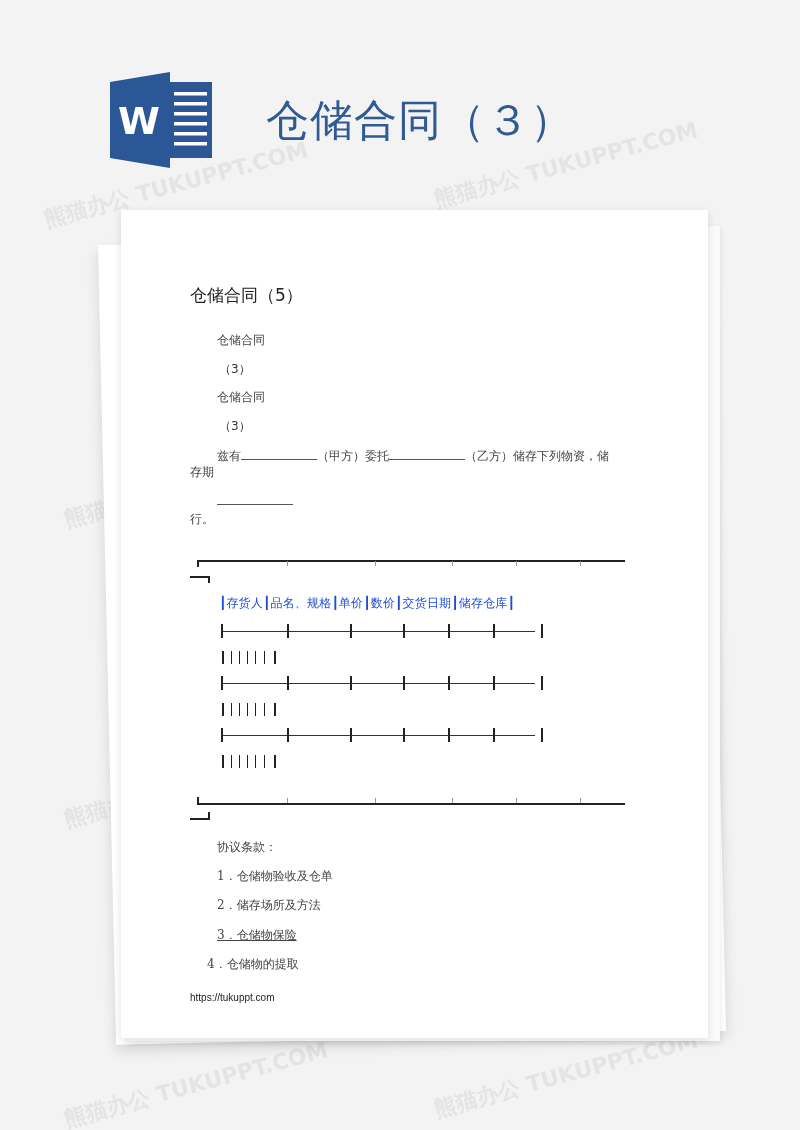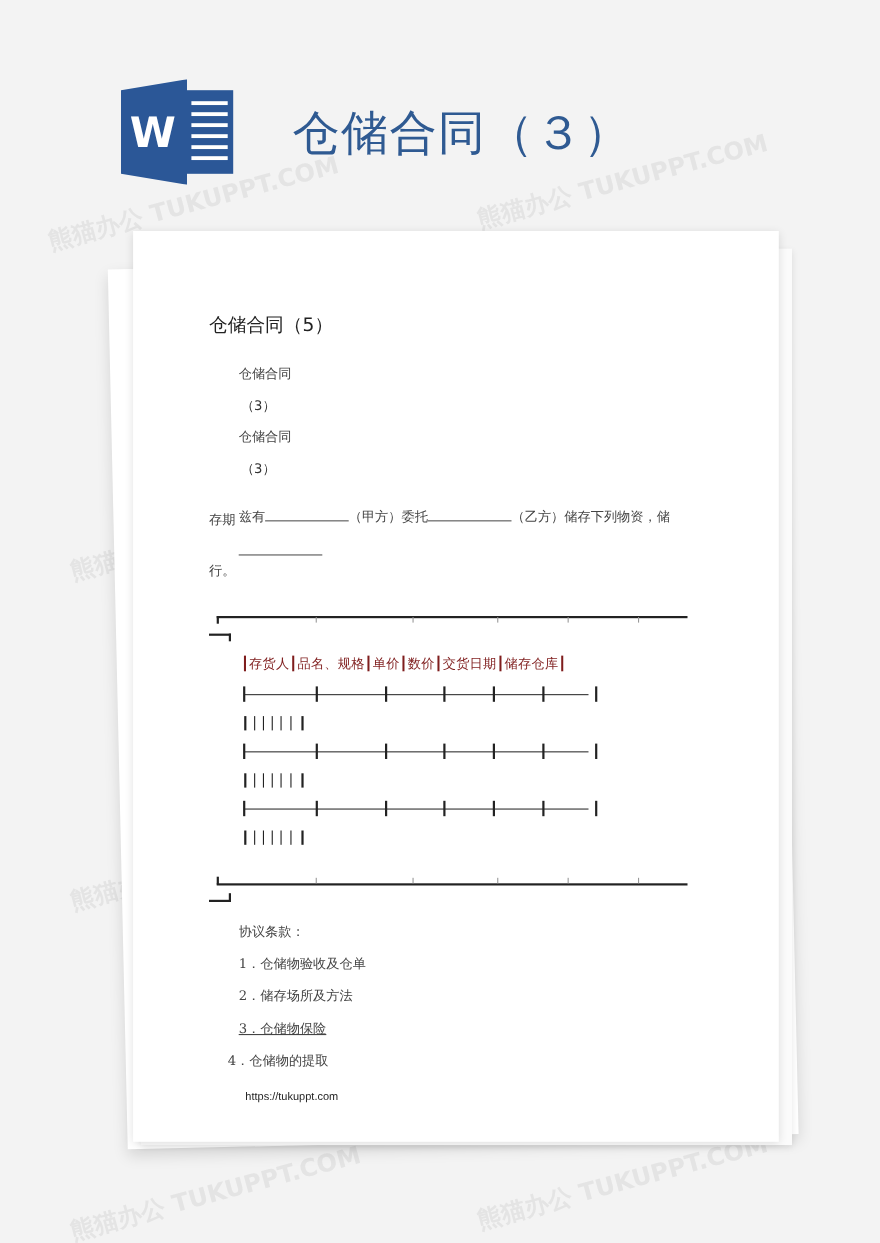--- a/index.html
+++ b/index.html
@@ -88,42 +88,42 @@
 <div class="paper-back2"></div>
 <div class="paper"></div>
 
 <div class="abs doc-title" style="left:190px; top:284px;">仓储合同（5）</div>
 
 <div class="abs t12" style="left:217px; top:332px;">仓储合同</div>
 <div class="abs t12s" style="left:219px; top:361px;">（3）</div>
 <div class="abs t12" style="left:217px; top:389px;">仓储合同</div>
 <div class="abs t12s" style="left:219px; top:418px;">（3）</div>
 
-<div class="abs para" style="left:217px; top:462px;">
+<div class="abs para" style="left:217px; top:448px;">
   <span>兹有</span><span class="blank" style="width:76px;"></span><span>（甲方）委托</span><span class="blank" style="width:76px;"></span><span>（乙方）储存下列物资，储</span>
 </div>
 <div class="abs para" style="left:190px; top:464px;">存期</div>
 <div class="abs para" style="left:217px; top:493px;">
   <span class="blank" style="width:76px;"></span>
 </div>
 <div class="abs para" style="left:190px; top:511px;">行。</div>
 
 <div>
   <div class="hline" style="left:197px; top:560px; width:428px; height:2px;"></div>
   <div class="vtick" style="left:197px; top:560px; height:7px; width:2px; background:#222;"></div>
   <div class="vtick" style="left:287px; top:561px; height:5px; background:#999;"></div>
   <div class="vtick" style="left:375px; top:561px; height:5px; background:#999;"></div>
   <div class="vtick" style="left:452px; top:561px; height:5px; background:#999;"></div>
   <div class="vtick" style="left:516px; top:561px; height:5px; background:#999;"></div>
   <div class="vtick" style="left:580px; top:561px; height:5px; background:#999;"></div>
   <div class="hline" style="left:190px; top:576px; width:20px; height:2px;"></div>
   <div class="vtick" style="left:208px; top:576px; height:7px; width:2px; background:#222;"></div>
 </div>
 
-<div class="abs t12" style="left:219px; top:595px; color:#7f1d1d; letter-spacing:0.2px;">┃存货人┃品名、规格┃单价┃数价┃交货日期┃储存仓库┃</div>
+<div class="abs t12" style="left:219px; top:595px; color:#1d4ed8; letter-spacing:0.2px;">┃存货人┃品名、规格┃单价┃数价┃交货日期┃储存仓库┃</div>
 
 <div>
   <div class="hline" style="left:222px; top:631px; width:313px; height:1px; background:#333;"></div>
   <div class="vbar" style="left:221px; top:624px; height:14px;"></div>
   <div class="vbar" style="left:287px; top:624px; height:14px;"></div>
   <div class="vbar" style="left:350px; top:624px; height:14px;"></div>
   <div class="vbar" style="left:403px; top:624px; height:14px;"></div>
   <div class="vbar" style="left:448px; top:624px; height:14px;"></div>
   <div class="vbar" style="left:493px; top:624px; height:14px;"></div>
   <div class="vbar" style="left:541px; top:624px; height:14px;"></div>
@@ -189,13 +189,13 @@
   <div class="hline" style="left:190px; top:818px; width:20px; height:2px;"></div>
   <div class="vtick" style="left:208px; top:812px; height:7px; width:2px; background:#222;"></div>
 </div>
 
 <div class="abs t12" style="left:217px; top:839px;">协议条款：</div>
 <div class="abs t12" style="left:217px; top:868px;">1．仓储物验收及仓单</div>
 <div class="abs t12" style="left:217px; top:897px;">2．储存场所及方法</div>
 <div class="abs t12" style="left:217px; top:927px;text-decoration:underline;">3．仓储物保险</div>
 <div class="abs t12" style="left:207px; top:956px;">4．仓储物的提取</div>
 
-<div class="abs url" style="left:190px; top:992px;margin-left:33px;">https://tukuppt.com</div>
+<div class="abs url" style="left:190px; top:992px;">https://tukuppt.com</div>
 
 </body></html>

